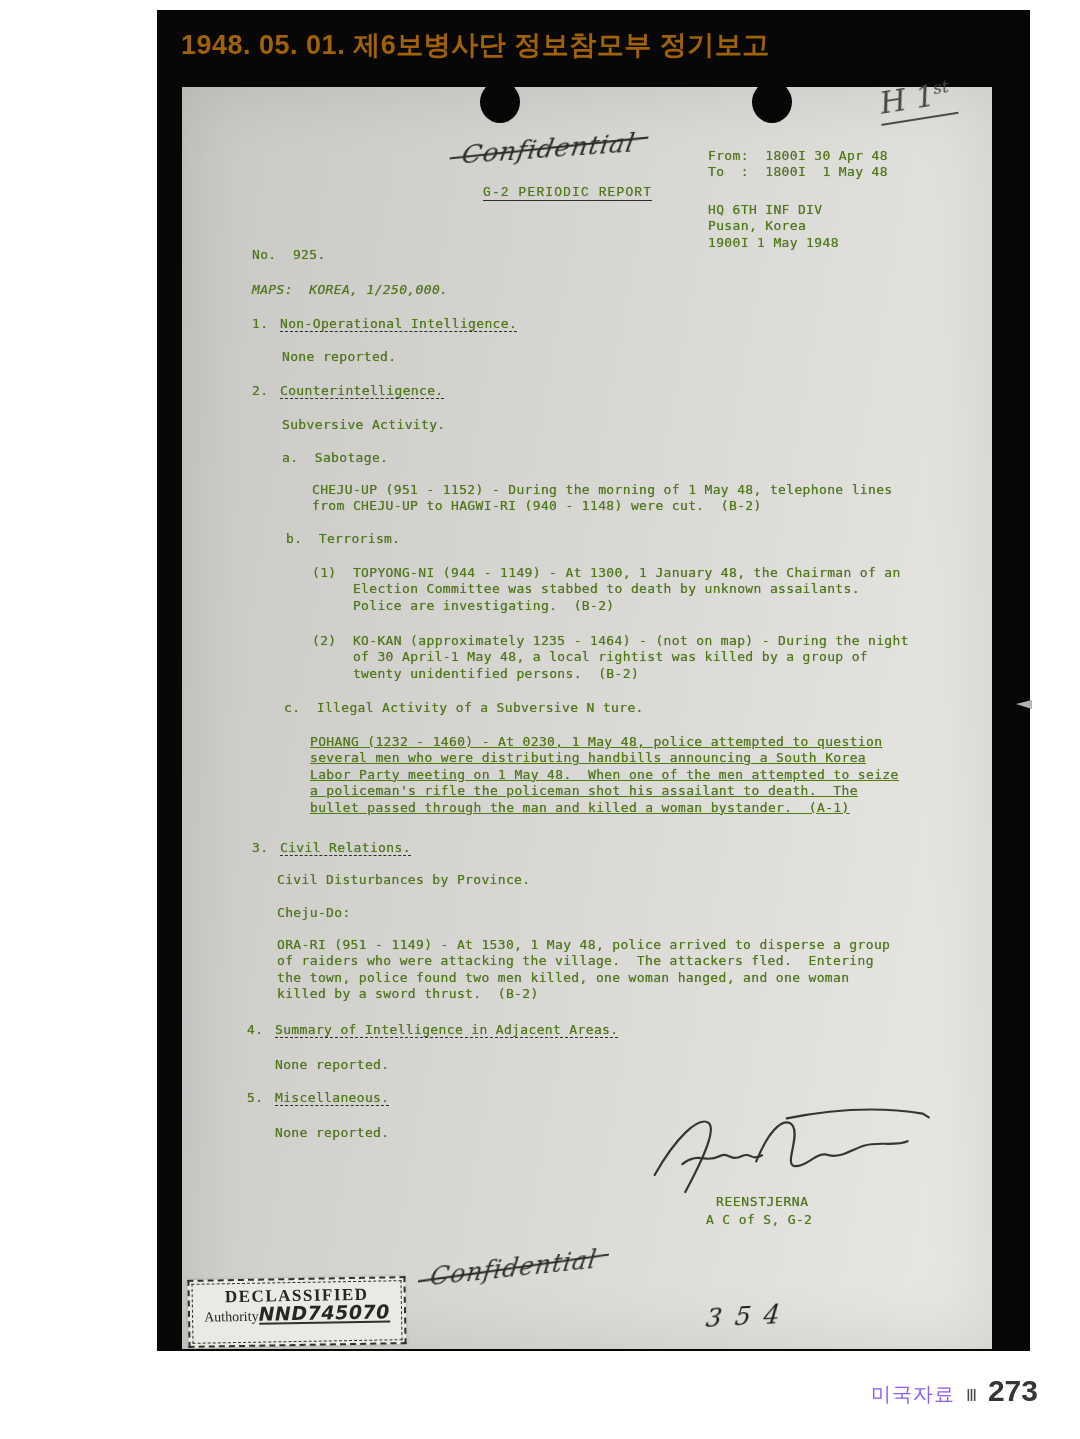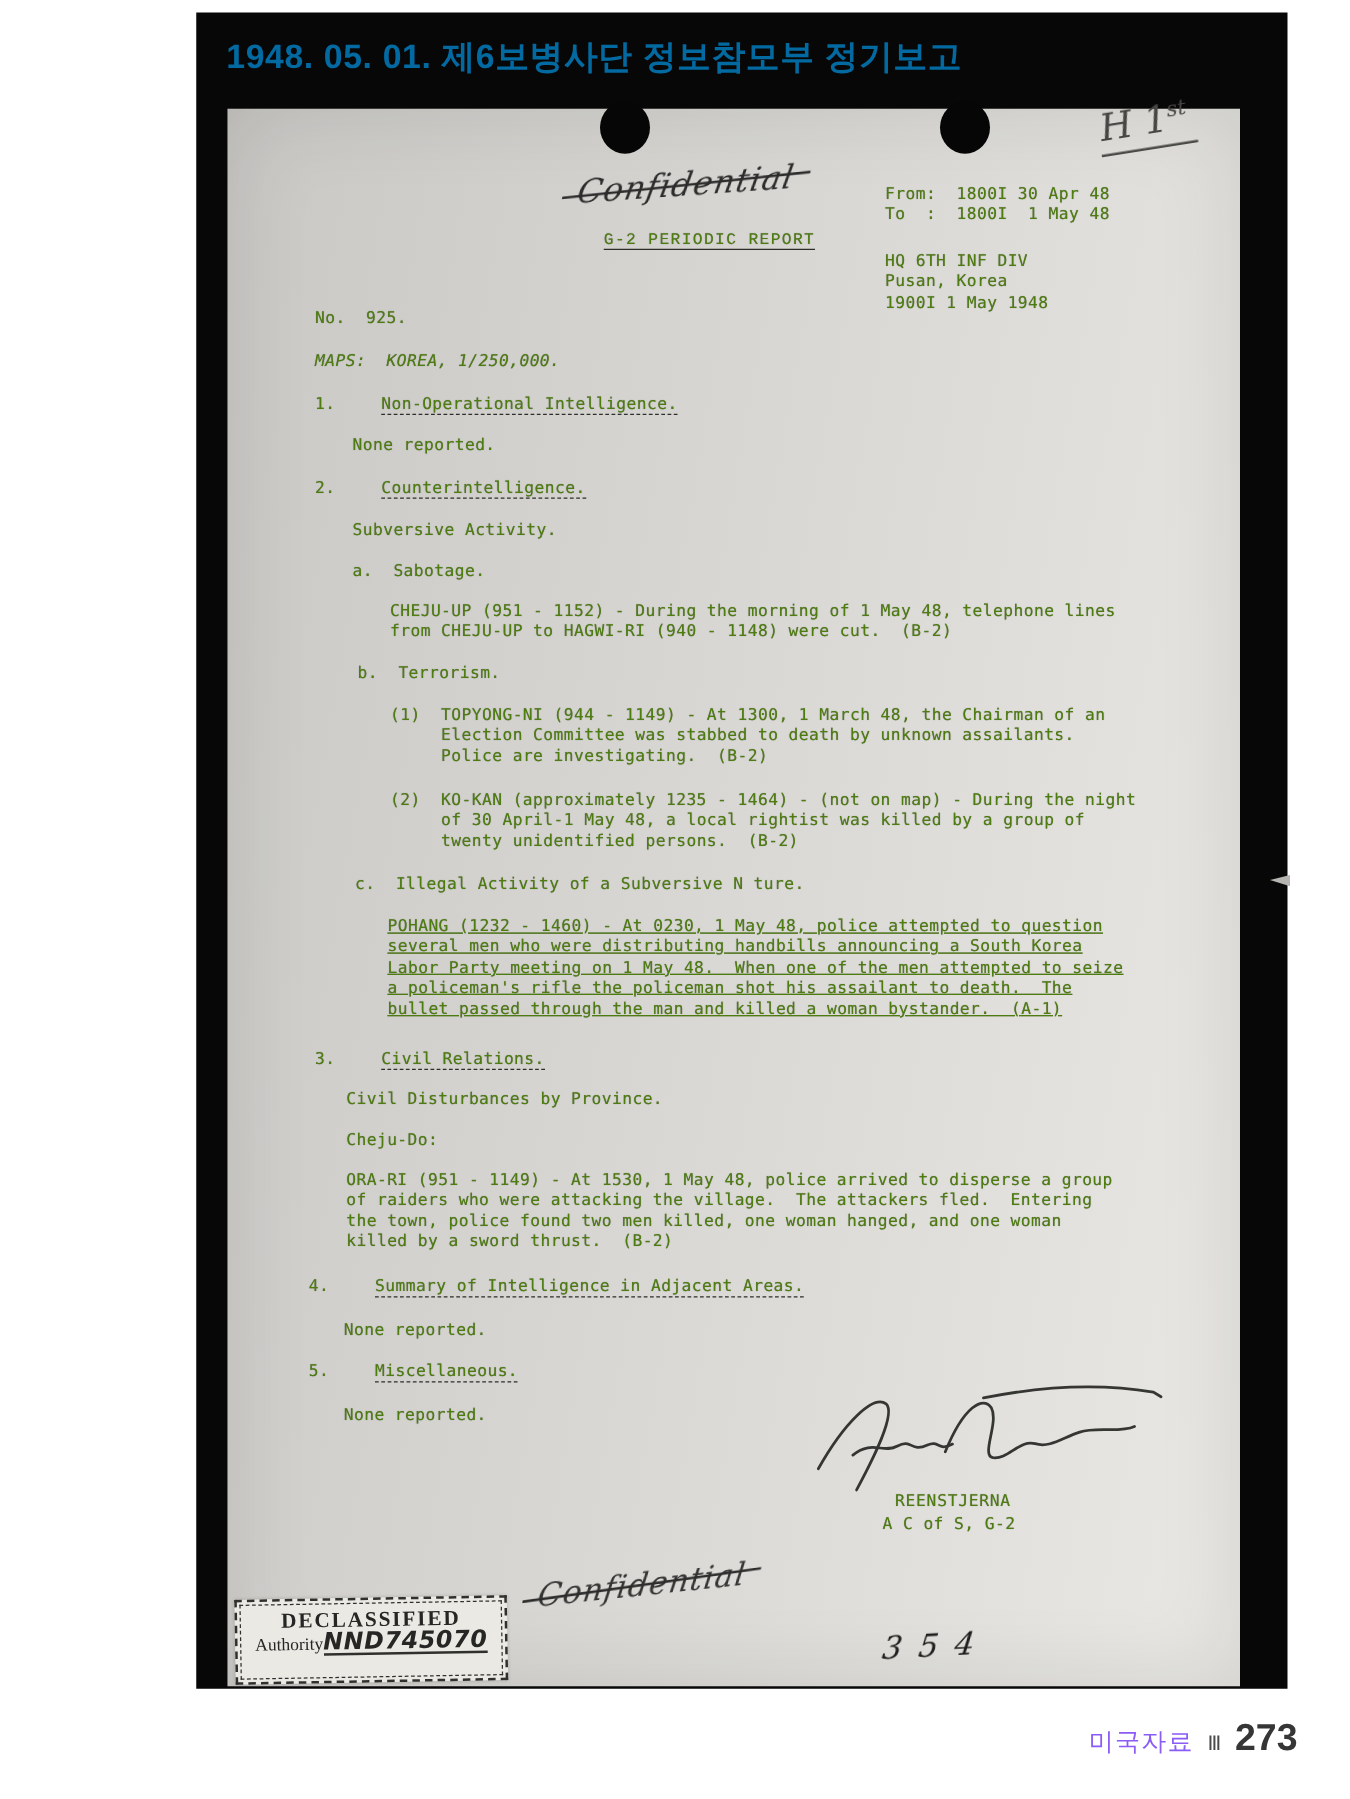--- a/index.html
+++ b/index.html
@@ -1,29 +1,29 @@
 <!DOCTYPE html>
 <html><head>
 <meta charset="utf-8">
 <style>
   html,body{margin:0;padding:0;background:#ffffff;}
   .canvas{position:relative;width:1080px;height:1439px;background:#ffffff;overflow:hidden;
           font-family:"DejaVu Sans Mono","Liberation Mono",monospace;}
   .frame{position:absolute;left:157px;top:10px;width:873px;height:1341px;background:#070707;}
-  .kr-title{position:absolute;left:181px;top:27px;color:#0369a1;
+  .kr-title{position:absolute;left:181px;top:27px;color:#a16207;
             font-family:"Liberation Sans","DejaVu Sans",sans-serif;
             font-weight:bold;font-size:27px;letter-spacing:0.5px;}
   .paper{position:absolute;left:182px;top:87px;width:810px;height:1262px;
          background:linear-gradient(100deg,#c9c8c5,#d9d8d4 50%,#e9e8e4);
          box-shadow:inset 0 0 70px rgba(0,0,0,0.10);}
   .hole{position:absolute;top:81px;width:40px;height:42px;border-radius:50%;background:#060606;}
   .doc{position:absolute;color:#4d7c0f;font-size:13px;line-height:16.4px;letter-spacing:0.35px;
        white-space:pre-wrap;text-shadow:0 0 0.7px rgba(40,40,40,0.5);}
   .sec-num{display:inline-block;width:28px;}
-  .sec-title{border-bottom:1.4px dashed #2e2d2b;margin-left:25px;}
+  .sec-title{border-bottom:1.4px dashed #2e2d2b;}
   .rpt-title{border-bottom:1.2px solid #2e2d2b;letter-spacing:1.1px;font-family:Liberation Mono, monospace;}
   .hw{position:absolute;font-family:"DejaVu Serif","Liberation Serif",serif;font-style:italic;
       color:#2c2c2c;filter:blur(0.2px);}
   .strike{position:absolute;left:-7%;top:48%;width:114%;height:2px;background:#2c2c2c;
           transform:rotate(-2deg);}
   .conf-top{left:462px;top:133px;font-size:26px;letter-spacing:1px;transform:rotate(-4deg) skewX(-14deg);}
   .conf-bot{left:430px;top:1253px;font-size:25px;letter-spacing:1px;color:#343434;
             transform:rotate(-6deg) skewX(-14deg);}
   .hist{left:878px;top:80px;font-size:30px;color:#474644;transform:rotate(-9deg);
         border-bottom:2.5px solid #4a4a48;padding:0 6px 3px 2px;}
@@ -85,21 +85,21 @@
 
   <div class="doc" style="left:252px;top:316px;"><span class="sec-num">1.</span><span class="sec-title">Non-Operational Intelligence.</span></div>
   <div class="doc" style="left:282px;top:349px;">None reported.</div>
 
   <div class="doc" style="left:252px;top:383px;"><span class="sec-num">2.</span><span class="sec-title">Counterintelligence.</span></div>
   <div class="doc" style="left:282px;top:417px;">Subversive Activity.</div>
   <div class="doc" style="left:282px;top:450px;">a.  Sabotage.</div>
   <div class="doc" style="left:312px;top:482px;">CHEJU-UP (951 - 1152) - During the morning of 1 May 48, telephone lines
 from CHEJU-UP to HAGWI-RI (940 - 1148) were cut.  (B-2)</div>
   <div class="doc" style="left:286px;top:531px;">b.  Terrorism.</div>
-  <div class="doc" style="left:312px;top:565px;">(1)  TOPYONG-NI (944 - 1149) - At 1300, 1 March 48, the Chairman of an
+  <div class="doc" style="left:312px;top:565px;">(1)  TOPYONG-NI (944 - 1149) - At 1300, 1 January 48, the Chairman of an
      Election Committee was stabbed to death by unknown assailants.
      Police are investigating.  (B-2)</div>
   <div class="doc" style="left:312px;top:633px;">(2)  KO-KAN (approximately 1235 - 1464) - (not on map) - During the night
      of 30 April-1 May 48, a local rightist was killed by a group of
      twenty unidentified persons.  (B-2)</div>
   <div class="doc" style="left:284px;top:700px;">c.  Illegal Activity of a Subversive N ture.</div>
   <div class="doc" style="left:310px;top:734px;text-decoration:underline;">POHANG (1232 - 1460) - At 0230, 1 May 48, police attempted to question
 several men who were distributing handbills announcing a South Korea
 Labor Party meeting on 1 May 48.  When one of the men attempted to seize
 a policeman's rifle the policeman shot his assailant to death.  The

